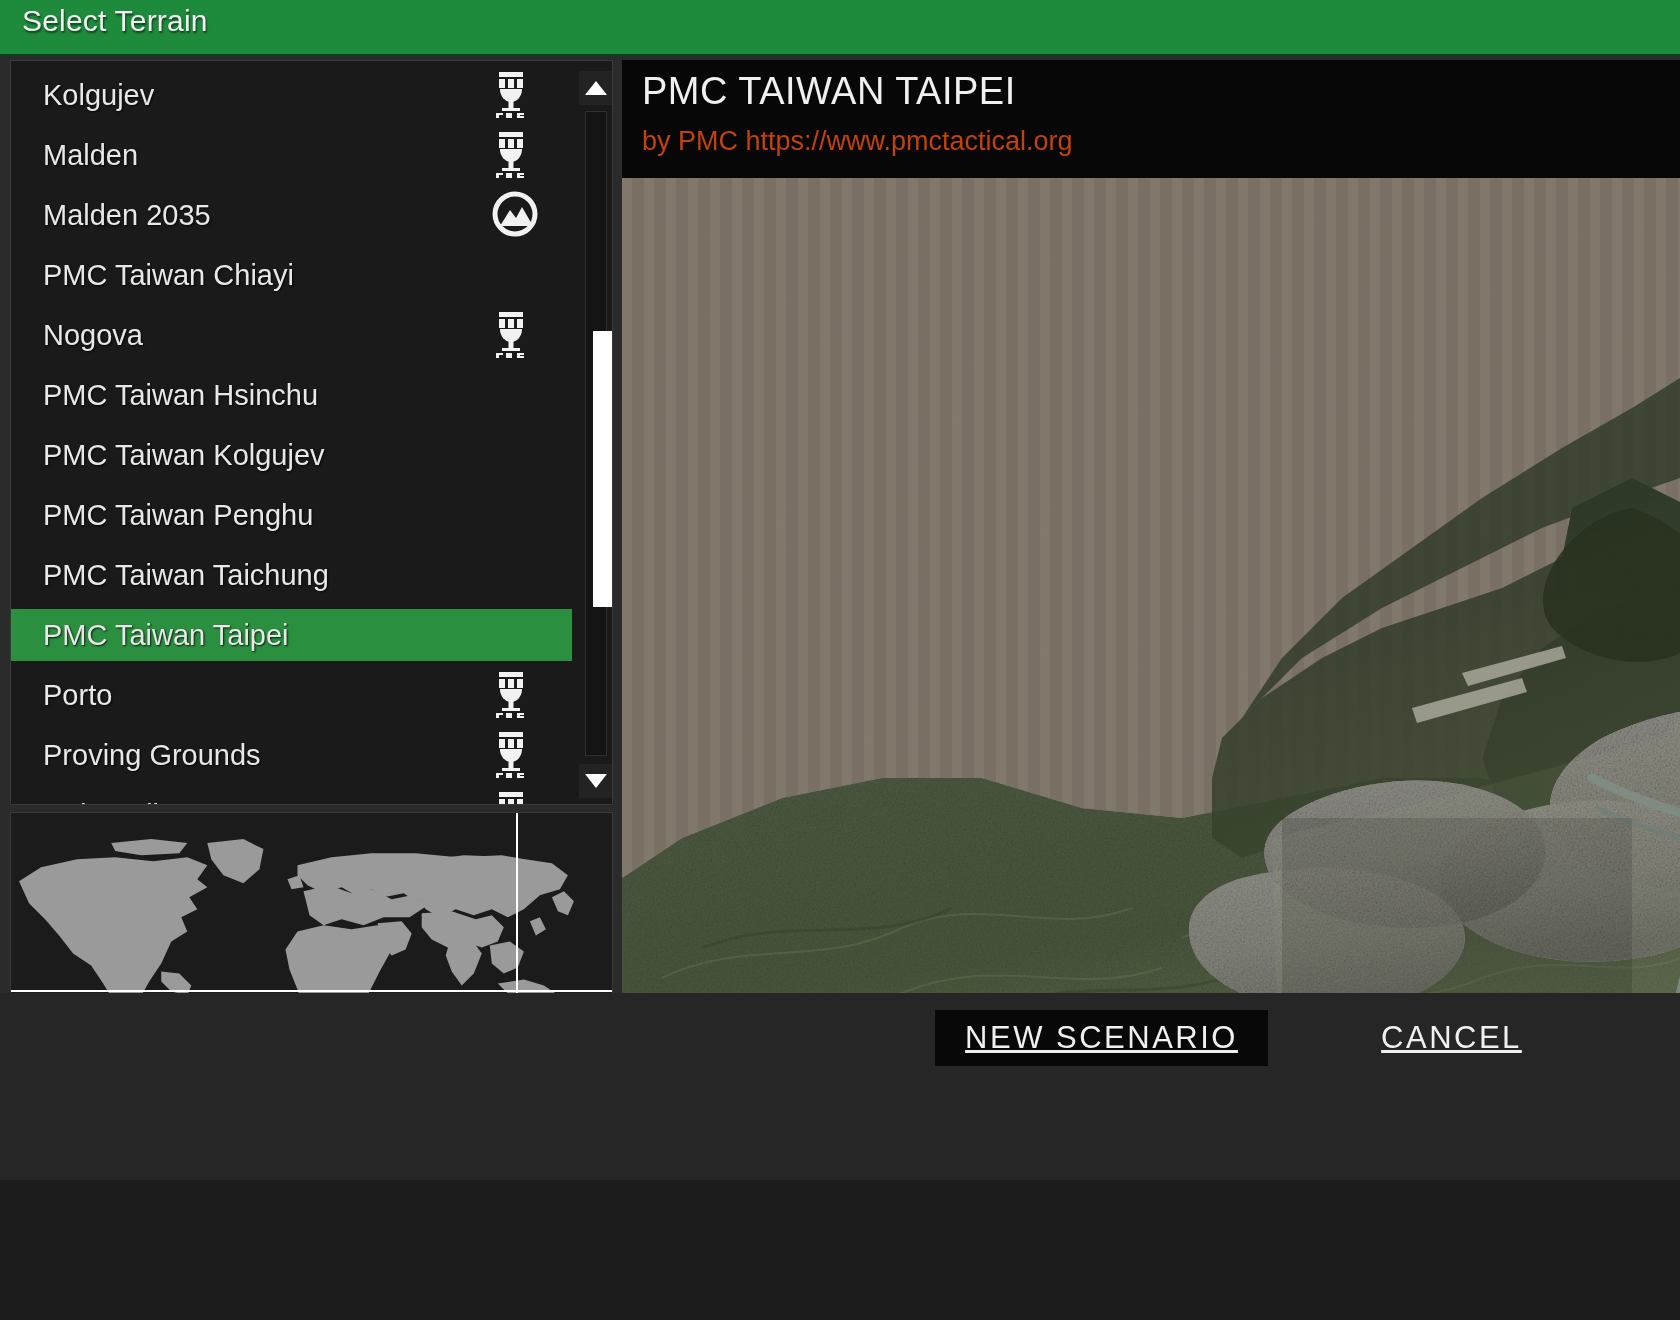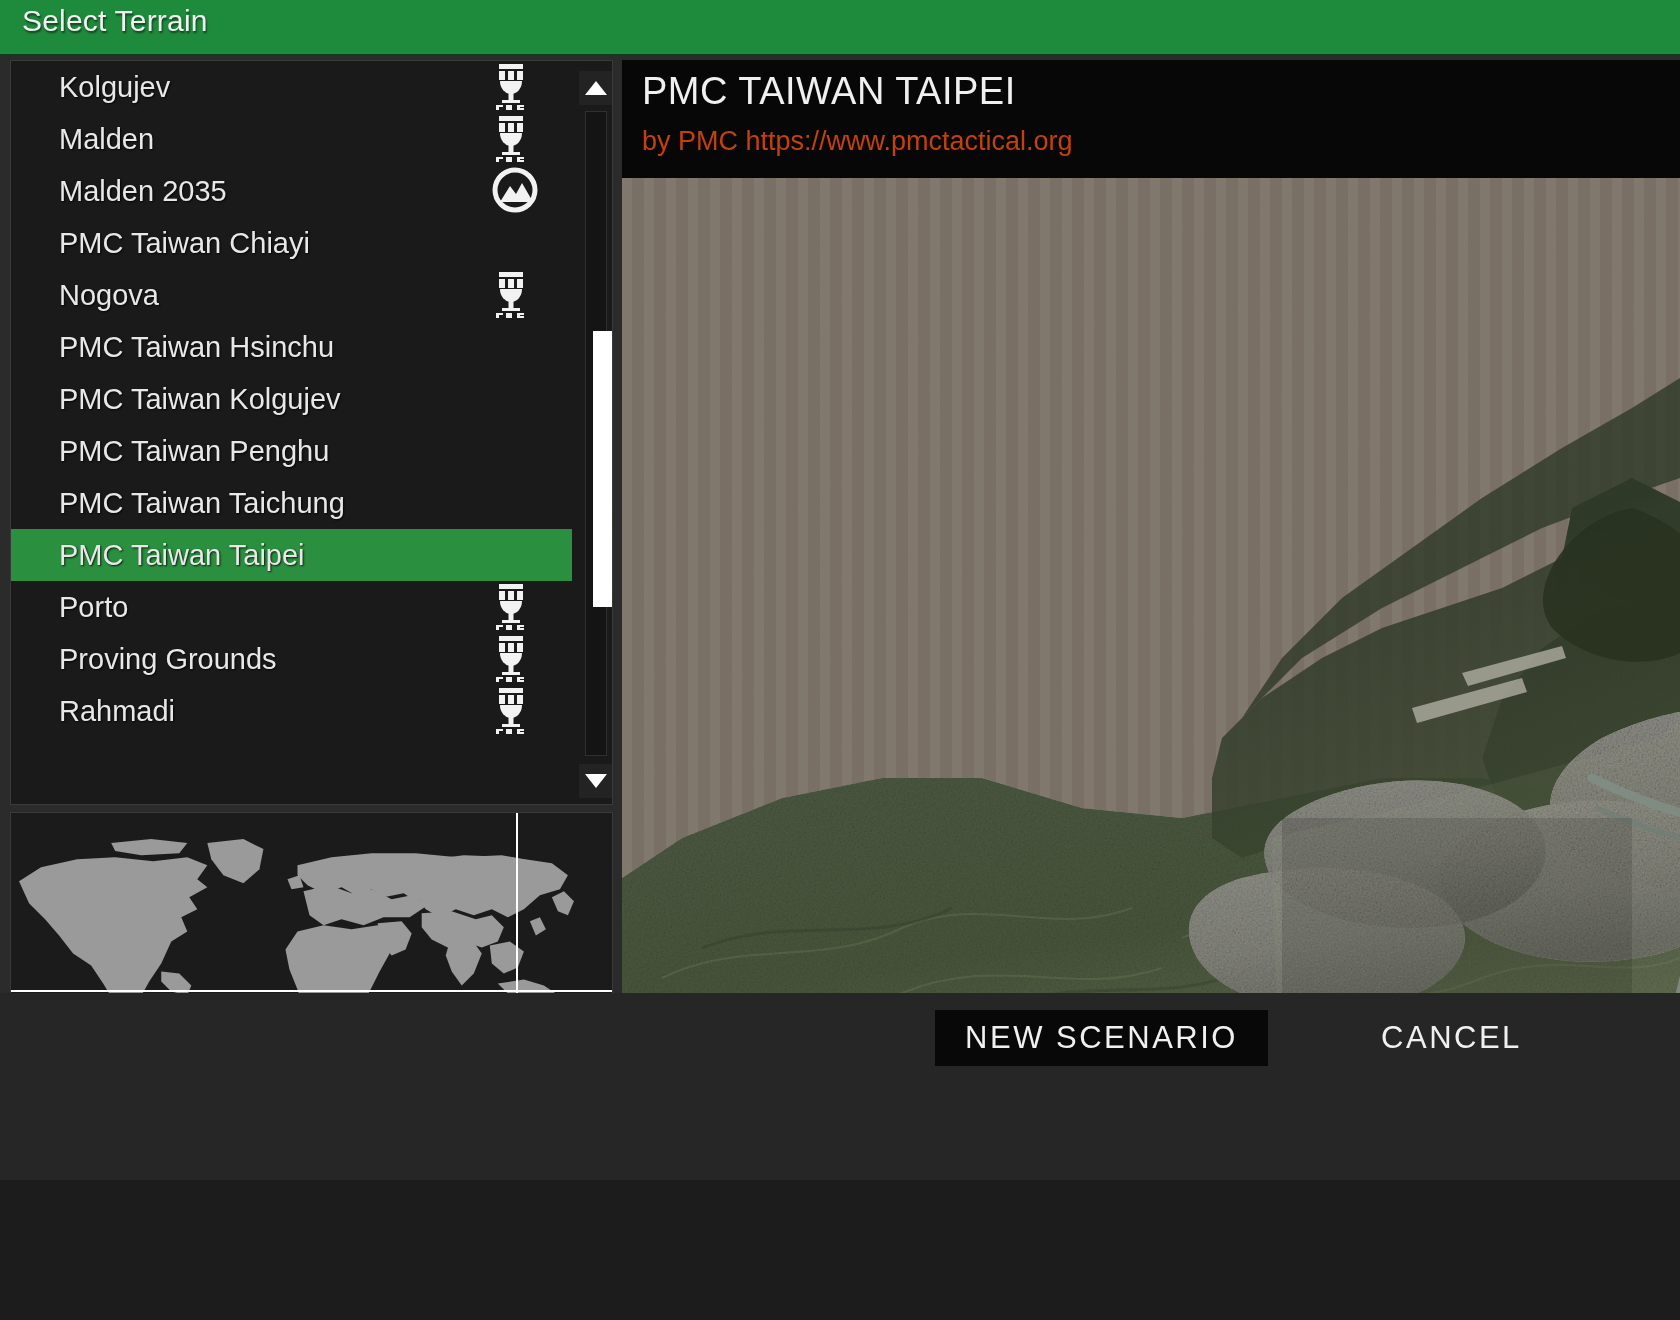--- a/index.html
+++ b/index.html
@@ -31,24 +31,25 @@
   .list-panel {
     position: absolute; left: 10px; top: 60px; width: 603px; height: 745px;
     background: #1a1a1a; border: 1px solid #3a3a3a;
     overflow: hidden;
   }
   .list-scrollarea {
     position: absolute; left: 0; top: 0; width: 570px; height: 100%;
   }
   .row {
     position: relative; height: 52px; line-height: 52px;
-    padding-left: 48px;
+    padding-left: 32px;
     font-size: 29px; color: #e8e8e8;
     white-space: nowrap;
     text-shadow: 1px 1px 2px rgba(0,0,0,0.8);
+    margin-top: 8px;
   }
   .row.selected {
     background: #2a8f3f;
     width: 561px;
   }
   .row .label { position: relative; z-index: 2; }
   .row-icon {
     position: absolute; right: 48px; top: 50%; transform: translateY(-50%);
     width: 42px; height: 50px;
   }
@@ -134,20 +135,21 @@
   
   .bottombar {
     position: absolute; left: 0; bottom: 0; width: 1680px; height: 187px;
     background: #262626;
   }
   .btn {
     position: absolute; top: 17px; height: 56px;
     display: flex; align-items: center; justify-content: center;
     font-size: 31px; letter-spacing: 2.5px; color: #f0f0f0;
     cursor: pointer;
+    text-decoration: underline;
   }
   .btn-new { left: 935px; width: 333px; background: #080808; }
   .btn-cancel { left: 1285px; width: 333px; background: transparent; }
 </style>
 </head>
 <body>
 
 <div id="app">
 
   <div class="titlebar">

